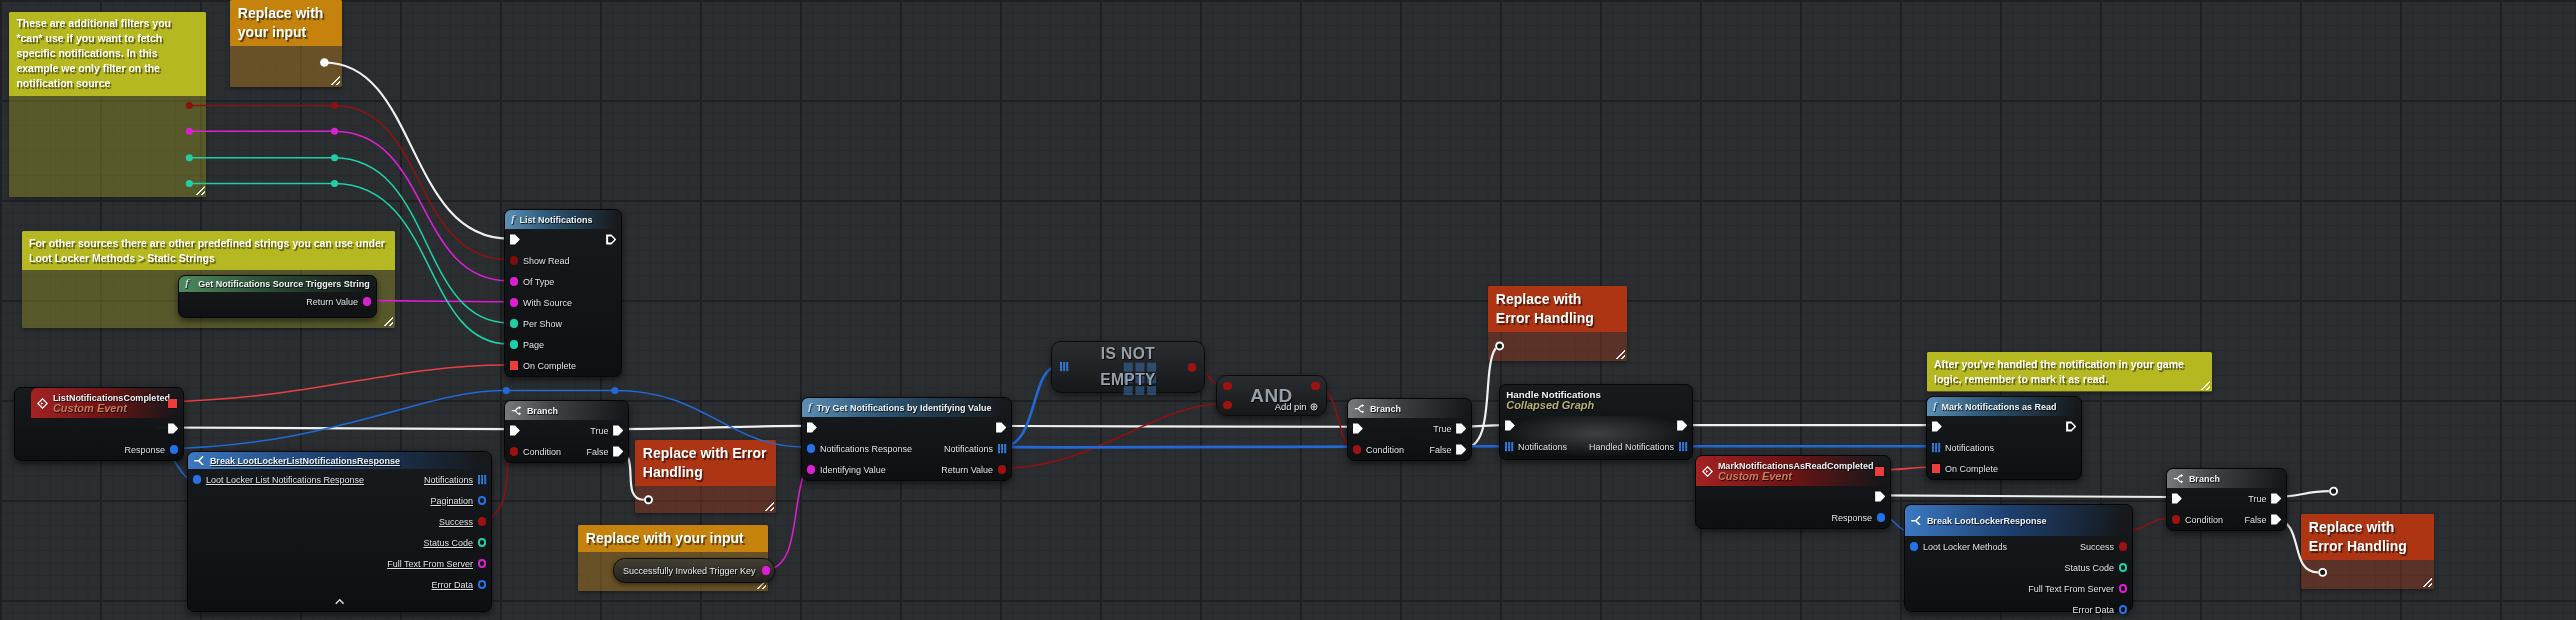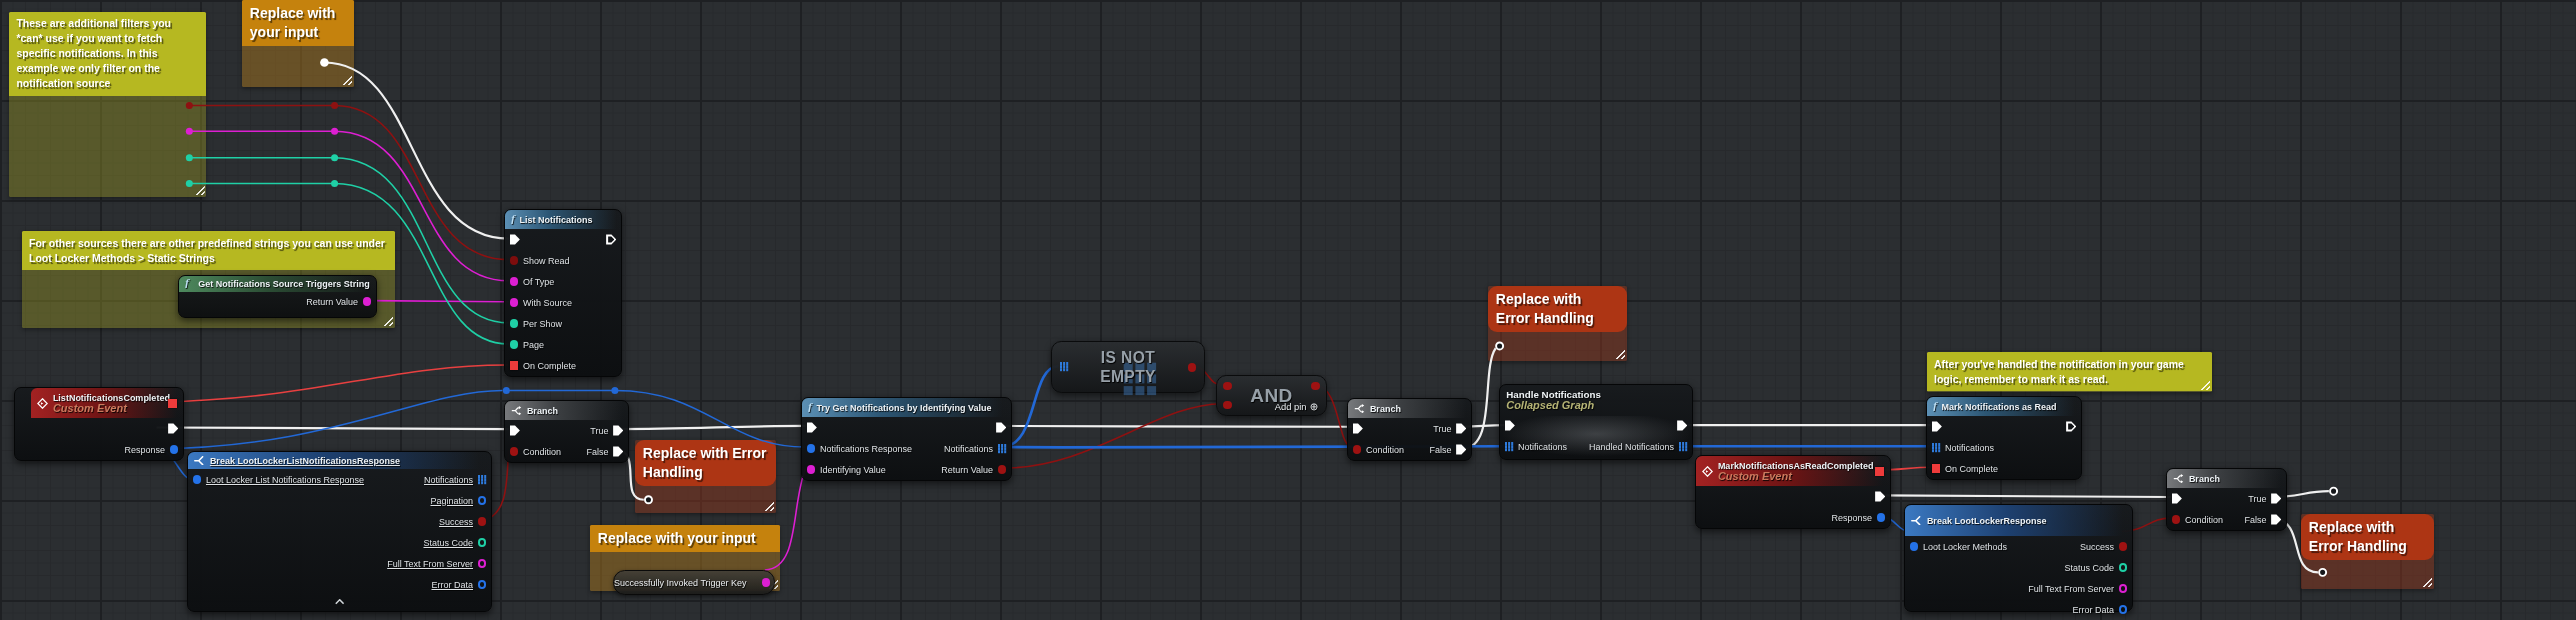--- a/index.html
+++ b/index.html
@@ -18,22 +18,22 @@
   .comment{position:absolute;z-index:1;border-radius:1.6px;box-shadow:0 1.6px 4.7px rgba(0,0,0,.35);}
   #wires{position:absolute;left:0;top:0;z-index:2;pointer-events:none;}
   .node,.compact,.pill{position:absolute;z-index:3;}
   
   .comment .ctitle{
     font-weight:bold;color:#fff;padding:4.7px 7px;line-height:15px;font-size:10.5px;
     text-shadow:1.6px 1.6px 0.8px rgba(0,0,0,.55);border-radius:1.6px 1.6px 0 0;
   }
   .comment.big .ctitle{font-size:14px;line-height:19px;padding:3.9px 7.8px;}
   .c-yellow{background:rgba(150,150,35,.42);} .c-yellow .ctitle{background:#b6b821;}
-  .c-orange{background:rgba(165,115,30,.5);margin-left:12px;}  .c-orange .ctitle{background:#c5820d;}
-  .c-red{background:rgba(150,55,28,.45);}     .c-red .ctitle{background:#ad3514;border-radius:9px;}
+  .c-orange{background:rgba(165,115,30,.5);}  .c-orange .ctitle{background:#c5820d;}
+  .c-red{background:rgba(150,55,28,.45);}     .c-red .ctitle{background:#ad3514;}
   .c-green{background:rgba(35,130,65,.5);}    .c-green .ctitle{background:#17a33c;}
   .grip{position:absolute;right:1.6px;bottom:1.6px;width:11px;height:11px;
     background:repeating-linear-gradient(135deg,transparent 0 2px,rgba(255,255,255,.9) 2px 3.5px);
     clip-path:polygon(100% 0,100% 100%,0 100%);}
   
   .node{
     background:linear-gradient(180deg,rgba(23,26,29,.97),rgba(12,14,16,.97));
     border:0.8px solid #050607;border-radius:7px;
     box-shadow:0 2.3px 7.8px rgba(0,0,0,.55);color:#dfe3e6;
   }
@@ -79,29 +79,29 @@
   .compact{
     background:linear-gradient(180deg,rgba(42,45,48,.96),rgba(20,22,24,.96));
     border:0.8px solid #0a0b0c;border-radius:10.2px;box-shadow:0 2.3px 6.2px rgba(0,0,0,.5);
     display:flex;align-items:center;justify-content:center;text-align:center;
     font-weight:bold;color:#97a0a8;text-shadow:0.8px 0.8px 0.8px #000;position:absolute;
   }
   .compact .watermark{position:absolute;left:50%;top:50%;transform:translate(-50%,-50%);
     width:8.6px;height:8.6px;color:rgba(62,118,180,.5);}
   .compact .watermark i{position:absolute;left:0;top:0;width:8.6px;height:8.6px;background:currentColor;
     box-shadow:11.7px 0,23.4px 0,0 11.7px,11.7px 11.7px,23.4px 11.7px,0 23.4px,11.7px 23.4px,23.4px 23.4px;}
-  .compact .ctext{position:relative;z-index:1;font-size:15.6px;line-height:19px;letter-spacing:0.4px;}
+  .compact .ctext{position:relative;z-index:1;font-size:15.6px;line-height:26px;letter-spacing:0.4px;}
   .cpin{position:absolute;}
   .addpin{position:absolute;right:7.8px;bottom:3.1px;font-weight:normal;font-size:9.4px;color:#e8ecef;
     display:flex;align-items:center;gap:3.1px;text-shadow:0.8px 0.8px 0.8px #000;}
   
   .pill{background:linear-gradient(180deg,rgba(66,63,55,.92),rgba(28,28,26,.95));
     border:0.8px solid #0a0a0a;border-radius:11.7px;box-shadow:0 1.6px 4.7px rgba(0,0,0,.5);
-    display:flex;align-items:center;justify-content:flex-start;color:#eceff1;font-size:9px;
-    text-shadow:0.8px 0.8px 0.8px #000;margin-top:12px;}
+    display:flex;align-items:center;justify-content:center;color:#eceff1;font-size:9px;
+    text-shadow:0.8px 0.8px 0.8px #000;}
   .pill .pin{position:absolute;right:3.9px;}
   svg.micon{flex:none;}
 </style>
 </head>
 <body>
 
 <div id="canvas">
 
   <div class="comment c-yellow" style="left:9.4px;top:11.7px;width:197px;height:185px;">
     <div class="ctitle">These are additional filters you *can* use if you want to fetch specific notifications. In this example we only filter on the notification source</div>

